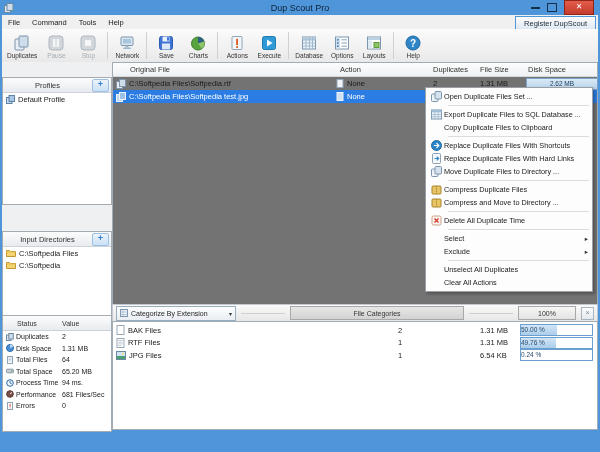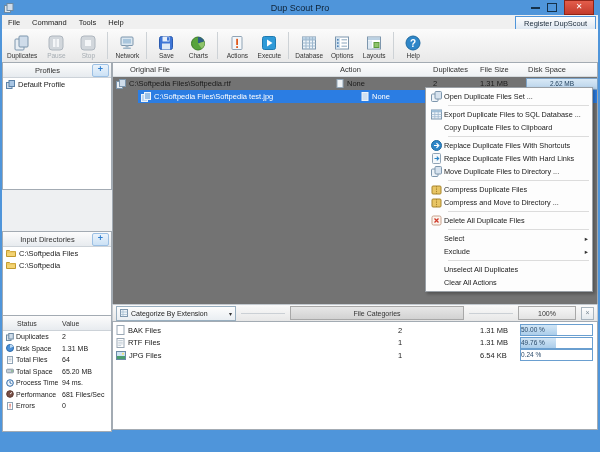--- a/index.html
+++ b/index.html
@@ -47,21 +47,21 @@
 
   
   .filelist{position:absolute;left:110px;right:0;top:0;height:241px;background:#737373;border:1px solid #a3abb3;}
   .fl-head{display:grid;grid-template-columns:215px 103px 47px 46px 1fr;height:13px;align-items:center;
     background:linear-gradient(#fdfdfd,#eef1f4);border-bottom:1px solid #d5dade;font-size:7.5px;color:#333;}
   .fl-head .h1{padding-left:17px;}
   .fl-head .h2{padding-left:12px;}
   .fl-head .h3,.fl-head .h4{padding-left:2px;}
   .fl-head .h5{padding-left:4px;}
   .fl-row{display:grid;grid-template-columns:215px 103px 47px 46px 1fr;height:13px;align-items:center;font-size:7.5px;color:#1a1a1a;}
-  .fl-row.selected{background:#2b7de3;color:#fff;margin-left:25px;}
+  .fl-row.selected{background:#2b7de3;color:#fff;}
   .c-file{display:flex;align-items:center;gap:3px;padding-left:3px;white-space:nowrap;overflow:hidden;}
   .c-action{display:flex;align-items:center;gap:3px;padding-left:8px;}
   .c-dup,.c-size{padding-left:2px;}
   .disk-bar{width:70px;height:10px;margin-left:2px;border:1px solid #7da3c8;background:linear-gradient(#d9e9f6,#b7d2ea);
     font-size:6.5px;display:flex;align-items:center;justify-content:center;color:#23415e;}
 
   
   .bbar{position:absolute;left:110px;right:0;top:242px;height:16px;background:linear-gradient(#fafafa,#e7e7e7);
     border:1px solid #c3c9cf;display:flex;align-items:center;padding:0 3px;gap:5px;}
   .dropdown{width:112px;height:13px;border:1px solid #98aebf;background:linear-gradient(#fdfdfd,#e9eef2);
@@ -259,21 +259,21 @@
             <circle cx="9" cy="9" r="7" fill="#2e86c8" stroke="#1f6aa0"></circle>
             <text x="9" y="12.5" text-anchor="middle" font-size="10" font-weight="bold" font-family="Liberation Sans, sans-serif" fill="#fff">?</text>
           </svg>
         </span>
       <span class="tlabel">Help</span>
     </div>
   </div>
 
   <div class="main">
 
-    <div class="panel" style="top:0;height:126px;">
+    <div class="panel" style="top:15px;height:126px;">
       <div class="panel-header">
         <span class="panel-title">Profiles</span>
         <span class="add-btn">+</span>
       </div>
       <div class="pitem">
         <span>
             <svg width="9" height="9" viewBox="0 0 9 9">
               <rect x="0.5" y="2.5" width="5.5" height="6" fill="#cfdcea" stroke="#5b82a8"></rect>
               <rect x="3" y="0.5" width="5.5" height="6" fill="#a9c6e4" stroke="#5b82a8"></rect>
             </svg>
@@ -587,21 +587,21 @@
       <span>Compress and Move to Directory ...</span>
     </div>
     <div class="msep"></div>
     <div class="mi">
       <span class="mic">
           <svg width="11" height="11" viewBox="0 0 11 11">
             <rect x="1" y="1" width="9" height="9" rx="1.5" fill="#fbf4ee" stroke="#c8a08a"></rect>
             <path d="M3.5 3.5 L7.5 7.5 M7.5 3.5 L3.5 7.5" stroke="#d03a2a" stroke-width="1.3"></path>
           </svg>
         </span>
-      <span>Delete All Duplicate Files</span>
+      <span>Delete All Duplicate Time</span>
     </div>
     <div class="msep"></div>
     <div class="mi">
       <span class="mic"></span>
       <span>Select</span>
       <span class="marrow">▸</span>
     </div>
     <div class="mi">
       <span class="mic"></span>
       <span>Exclude</span>

